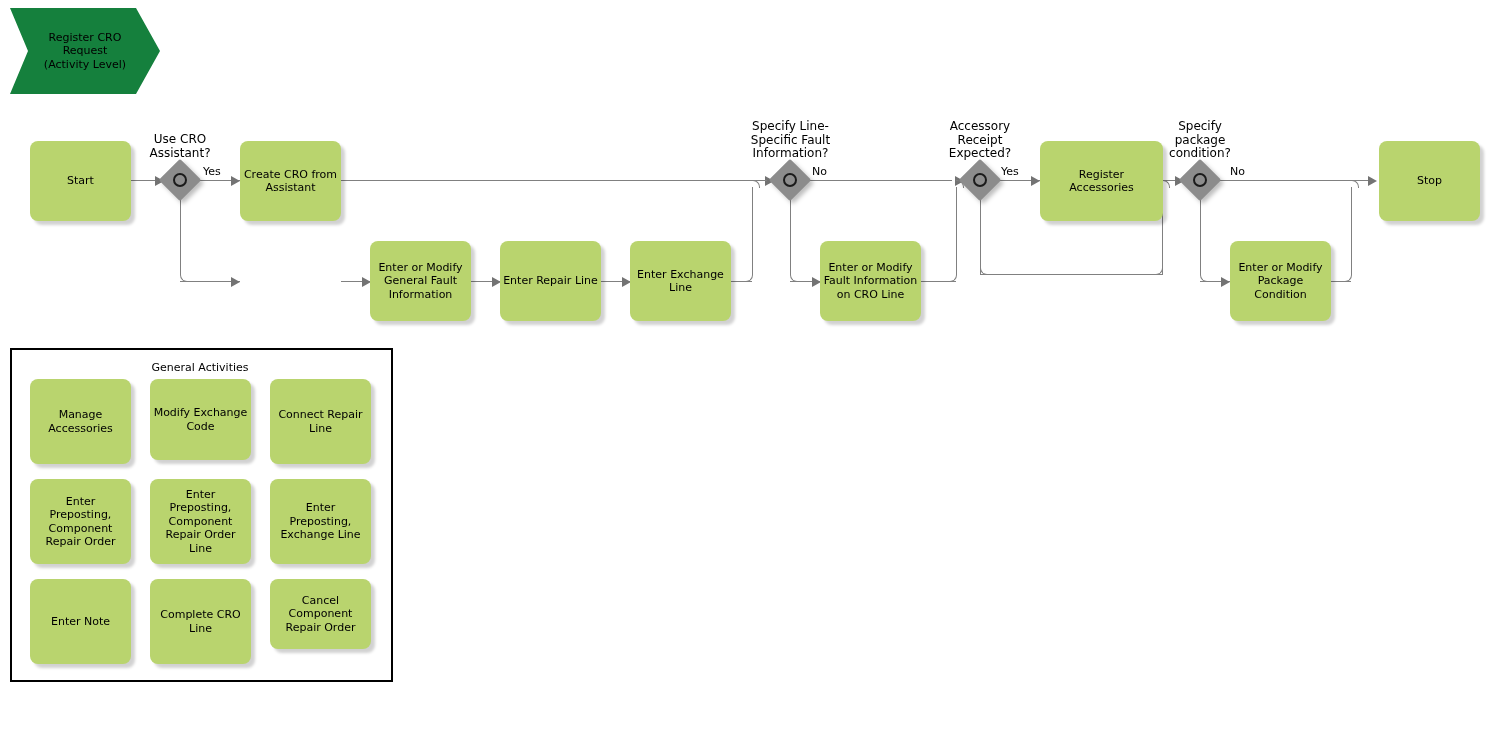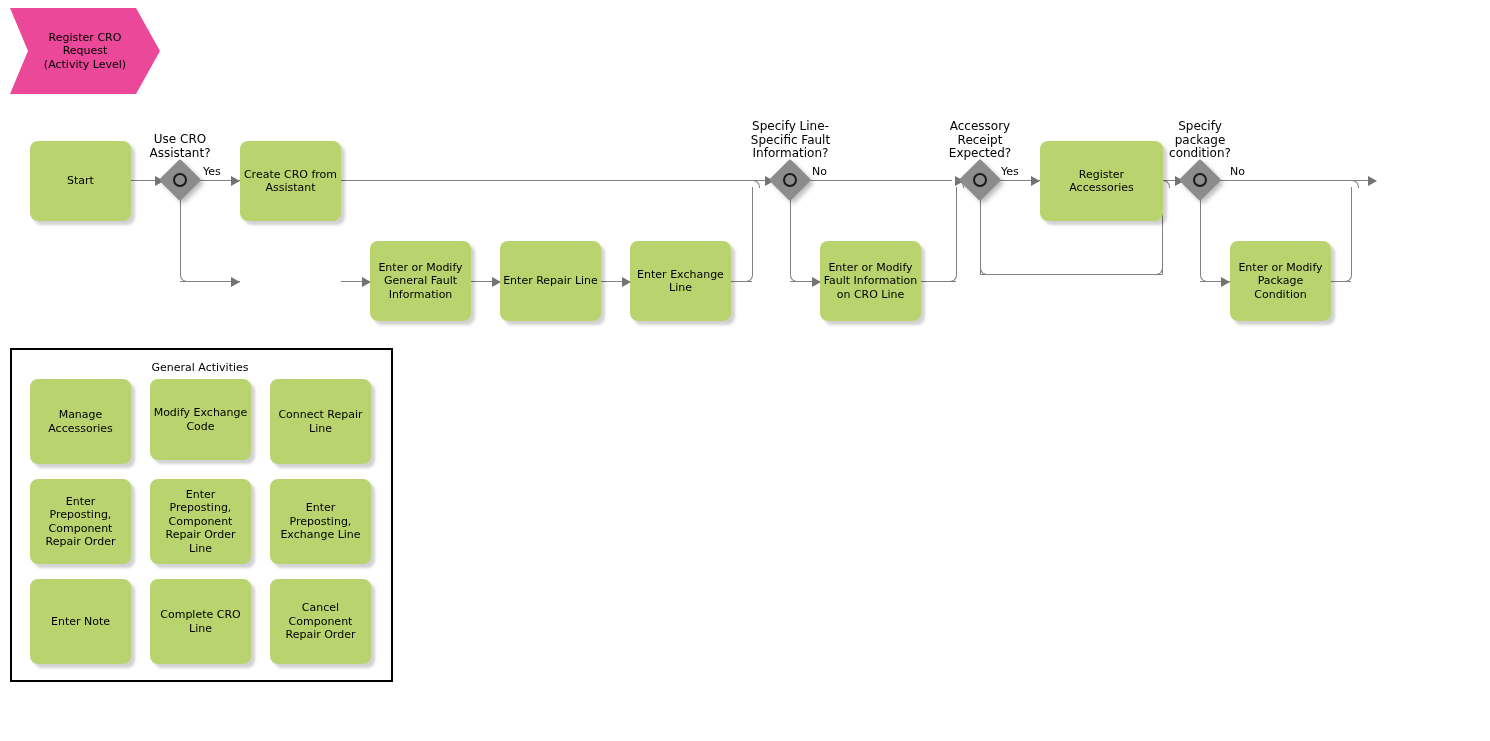--- a/index.html
+++ b/index.html
@@ -1,21 +1,21 @@
 <!DOCTYPE html>
 <html><head>
 <meta charset="utf-8">
 <style>
   html,body{margin:0;padding:0;background:#ffffff;}
   body{font-family:"DejaVu Sans", sans-serif;}
   #canvas{position:relative;width:1490px;height:741px;background:#ffffff;overflow:hidden;}
 
   
   .banner{position:absolute;display:flex;align-items:center;justify-content:center;
-          background:#ec4899;color:#000;text-align:center;line-height:13.5px;font-size:11px;
+          background:#15803d;color:#000;text-align:center;line-height:13.5px;font-size:11px;
           clip-path:polygon(0 0, 84% 0, 100% 50%, 84% 100%, 0 100%, 12% 50%);
           filter:drop-shadow(3px 3px 2px rgba(0,0,0,0.20));}
   .banner span{display:block;white-space:pre-line;}
 
   
   .task{position:absolute;background:#b9d46e;border-radius:8px;
         display:flex;align-items:center;justify-content:center;text-align:center;
         color:#000;font-size:11px;line-height:13.5px;
         box-shadow:4px 4px 3px rgba(0,0,0,0.18);}
   .task span{display:block;white-space:pre-line;overflow:visible;width:118%;}
@@ -160,20 +160,23 @@
     <span>Register
 Accessories</span>
   </div>
 
   <div class="task" style="left:1230px;top:241px;width:101px;height:80px;">
     <span>Enter or Modify
 Package
 Condition</span>
   </div>
 
+  <div class="task" style="left:1379px;top:141px;width:101px;height:80px;">
+    <span>Stop</span>
+  </div>
 
   <div class="gw" style="left:165px;top:165px;">
     <div class="dia"></div>
     <div class="ring"></div>
   </div>
   <div class="cap" style="left:130px;top:133px;width:100px;">Use CRO
 Assistant?</div>
   <div class="elabel" style="left:203px;top:165px;">Yes</div>
 
   <div class="gw" style="left:775px;top:165px;">
@@ -238,19 +241,19 @@
 Exchange Line</span>
   </div>
 
   <div class="task" style="left:30px;top:579px;width:101px;height:85px;">
     <span>Enter Note</span>
   </div>
   <div class="task" style="left:150px;top:579px;width:101px;height:85px;align-items:center;">
     <span>Complete CRO
 Line</span>
   </div>
-  <div class="task" style="left:270px;top:579px;width:101px;height:85px;">
+  <div class="task" style="left:270px;top:579px;width:101px;height:70px;">
     <span>Cancel
 Component
 Repair Order</span>
   </div>
 
 </div>
 
 </body></html>

